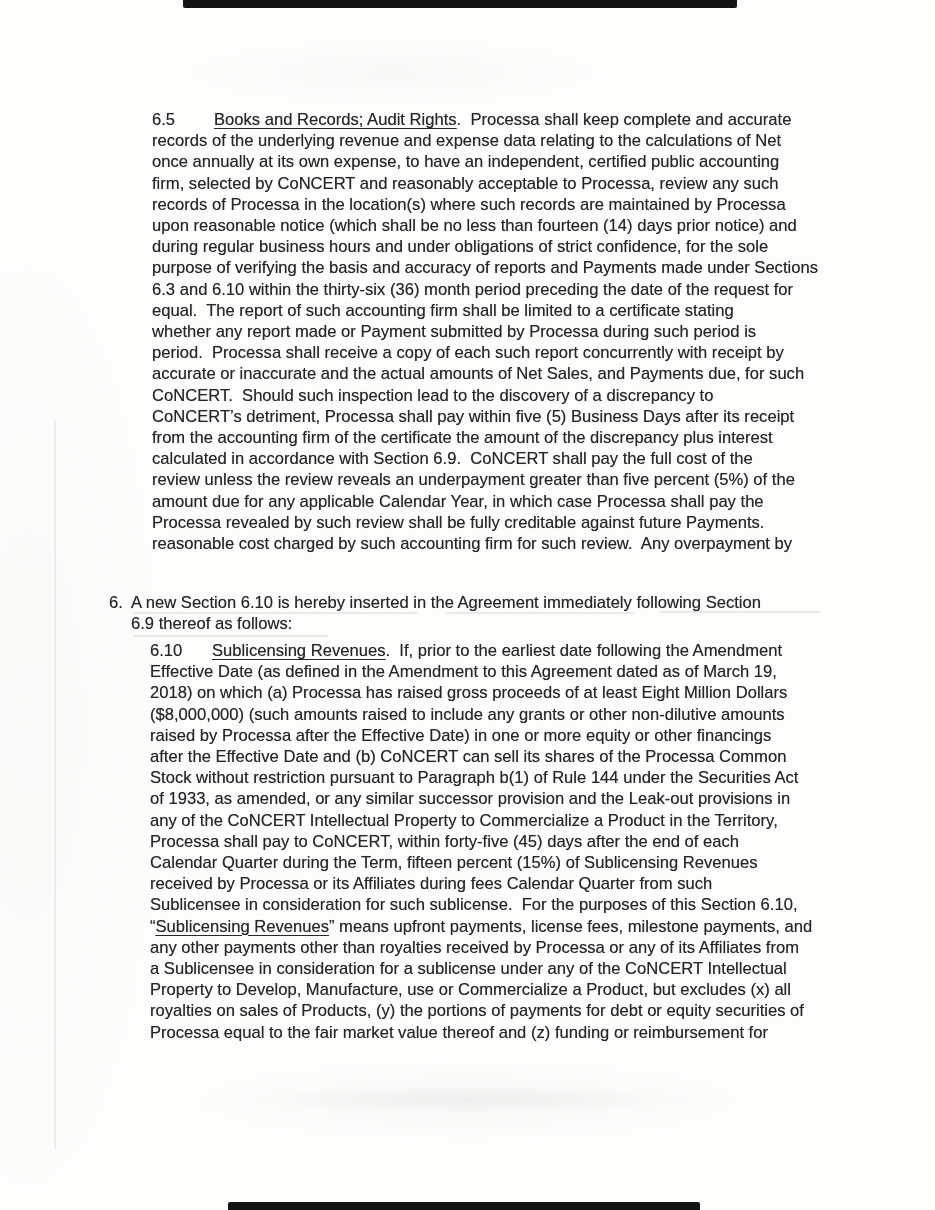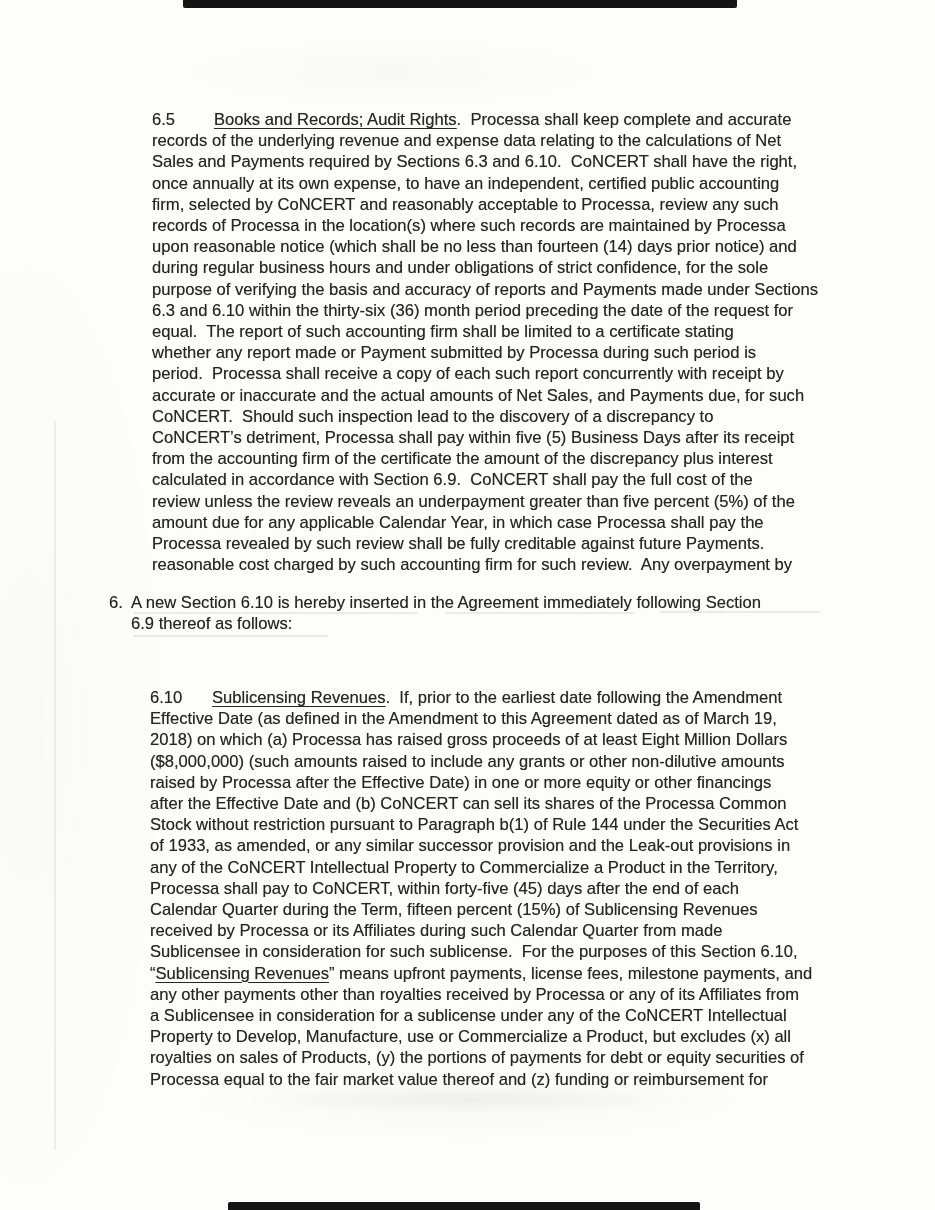--- a/index.html
+++ b/index.html
@@ -23,21 +23,21 @@
     background:
       radial-gradient(ellipse 320px 50px at 42% 6%, rgba(0,0,0,0.020), transparent 70%),
       radial-gradient(ellipse 420px 60px at 50% 91%, rgba(0,0,0,0.022), transparent 70%),
       radial-gradient(ellipse 200px 700px at 3% 60%, rgba(0,0,0,0.015), transparent 75%);
     pointer-events: none;
   }
   .tline { white-space: pre; }
   .para { position: absolute; }
   .p65  { left: 152px; top: 109px; }
   .item6 { left: 131px; top: 592px; }
-  .p610 { left: 150px; top: 687px; }
+  .p610 { left: 150px; top: 640px; }
   .num-tab { display: inline-block; width: 62px; }
   .item-num { position: absolute; left: -22px; top: 0; }
   .u {
     text-decoration: underline;
     text-underline-offset: 2.5px;
     text-decoration-thickness: 1.2px;
   }
   
   .bar { position: absolute; background: #141414; }
   .bar-top    { left: 183px; top: 0; width: 554px; height: 8px; border-radius: 0 0 2px 2px; }
@@ -69,21 +69,20 @@
   <div class="smudge sm1"></div>
   <div class="smudge sm2"></div>
   <div class="smudge sm3"></div>
   <div class="smudge sm4"></div>
   <div class="blob"></div>
 
   <div class="para p65">
     <div class="tline"><span class="num-tab">6.5</span><span class="u">Books and Records; Audit Rights</span><span>.  Processa shall keep complete and accurate</span></div>
     <div>
         <div class="tline">records of the underlying revenue and expense data relating to the calculations of Net</div>
-        <div class="tline">Sales and Payments required by Sections 6.3 and 6.10.  CoNCERT shall have the right,</div>
         <div class="tline">once annually at its own expense, to have an independent, certified public accounting</div>
         <div class="tline">firm, selected by CoNCERT and reasonably acceptable to Processa, review any such</div>
         <div class="tline">records of Processa in the location(s) where such records are maintained by Processa</div>
         <div class="tline">upon reasonable notice (which shall be no less than fourteen (14) days prior notice) and</div>
         <div class="tline">during regular business hours and under obligations of strict confidence, for the sole</div>
         <div class="tline">purpose of verifying the basis and accuracy of reports and Payments made under Sections</div>
         <div class="tline">6.3 and 6.10 within the thirty-six (36) month period preceding the date of the request for</div>
         <div class="tline">equal.  The report of such accounting firm shall be limited to a certificate stating</div>
         <div class="tline">whether any report made or Payment submitted by Processa during such period is</div>
         <div class="tline">period.  Processa shall receive a copy of each such report concurrently with receipt by</div>
@@ -113,21 +112,21 @@
         <div class="tline">Effective Date (as defined in the Amendment to this Agreement dated as of March 19,</div>
         <div class="tline">2018) on which (a) Processa has raised gross proceeds of at least Eight Million Dollars</div>
         <div class="tline">($8,000,000) (such amounts raised to include any grants or other non-dilutive amounts</div>
         <div class="tline">raised by Processa after the Effective Date) in one or more equity or other financings</div>
         <div class="tline">after the Effective Date and (b) CoNCERT can sell its shares of the Processa Common</div>
         <div class="tline">Stock without restriction pursuant to Paragraph b(1) of Rule 144 under the Securities Act</div>
         <div class="tline">of 1933, as amended, or any similar successor provision and the Leak-out provisions in</div>
         <div class="tline">any of the CoNCERT Intellectual Property to Commercialize a Product in the Territory,</div>
         <div class="tline">Processa shall pay to CoNCERT, within forty-five (45) days after the end of each</div>
         <div class="tline">Calendar Quarter during the Term, fifteen percent (15%) of Sublicensing Revenues</div>
-        <div class="tline">received by Processa or its Affiliates during such Calendar Quarter from made</div>
+        <div class="tline">received by Processa or its Affiliates during fees Calendar Quarter from such</div>
         <div class="tline">Sublicensee in consideration for such sublicense.  For the purposes of this Section 6.10,</div>
       </div>
     <div class="tline"><span>“</span><span class="u">Sublicensing Revenues</span><span>” means upfront payments, license fees, milestone payments, and</span></div>
     <div>
         <div class="tline">any other payments other than royalties received by Processa or any of its Affiliates from</div>
         <div class="tline">a Sublicensee in consideration for a sublicense under any of the CoNCERT Intellectual</div>
         <div class="tline">Property to Develop, Manufacture, use or Commercialize a Product, but excludes (x) all</div>
         <div class="tline">royalties on sales of Products, (y) the portions of payments for debt or equity securities of</div>
         <div class="tline">Processa equal to the fair market value thereof and (z) funding or reimbursement for</div>
       </div>

